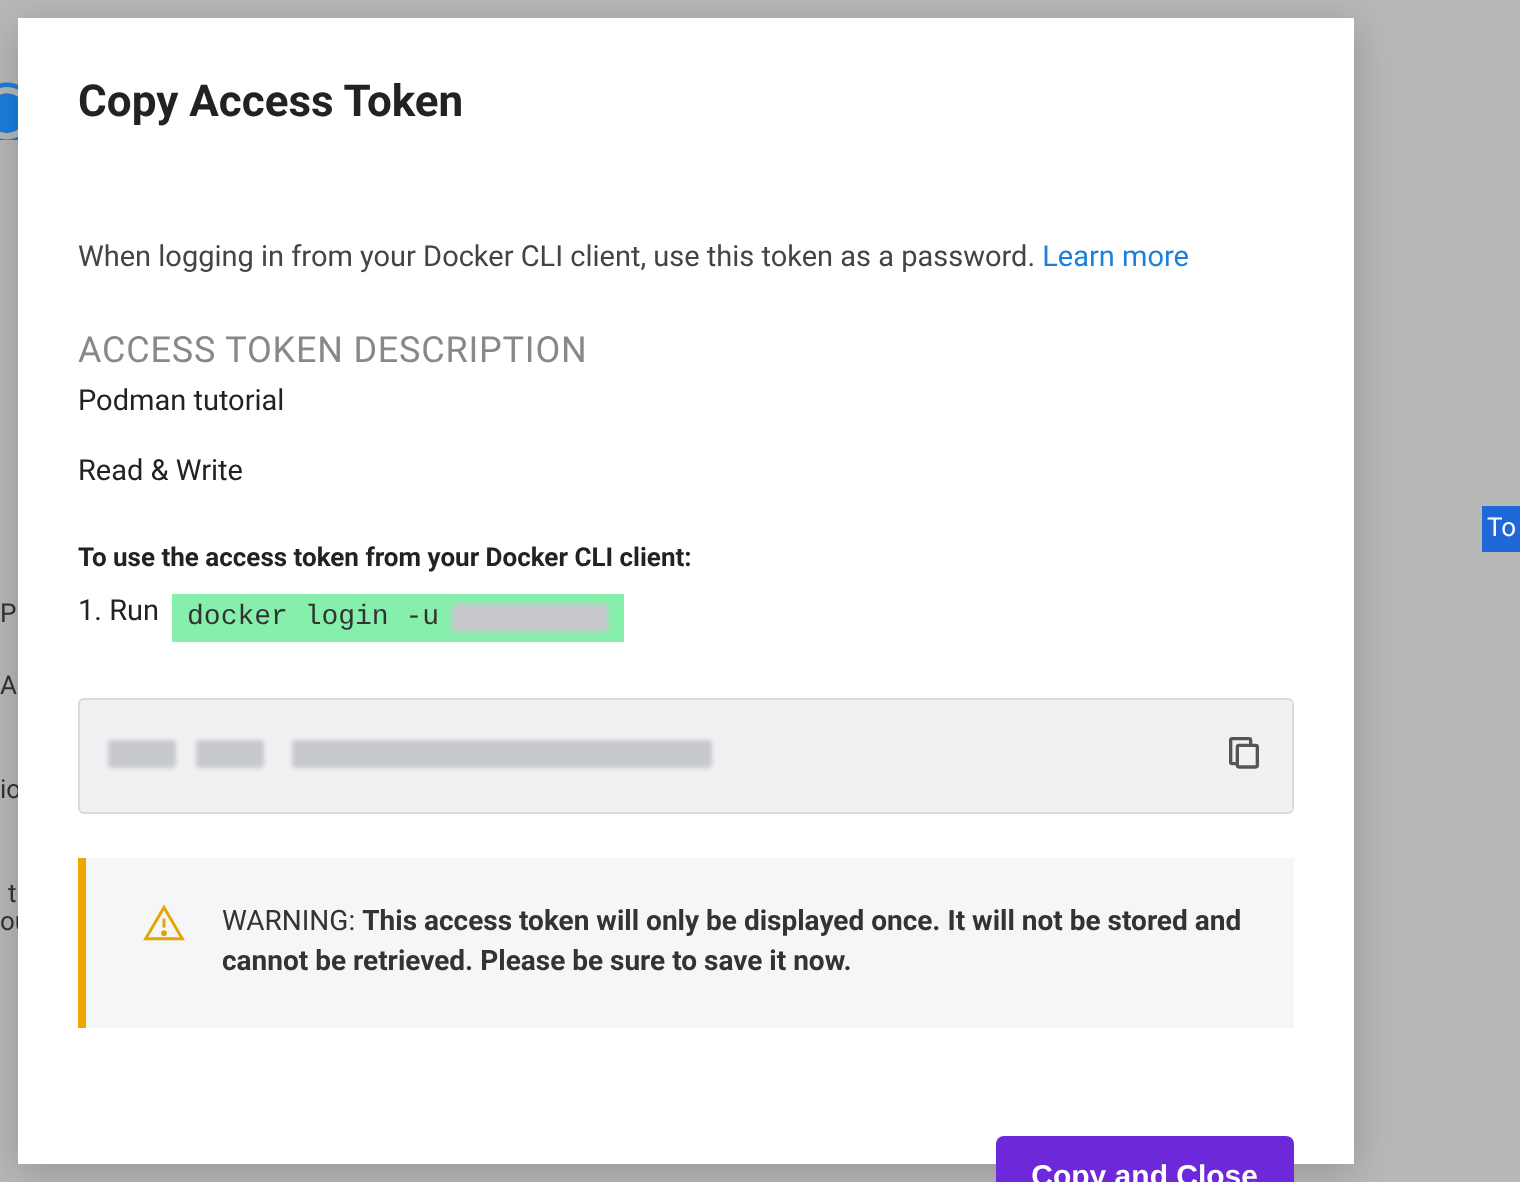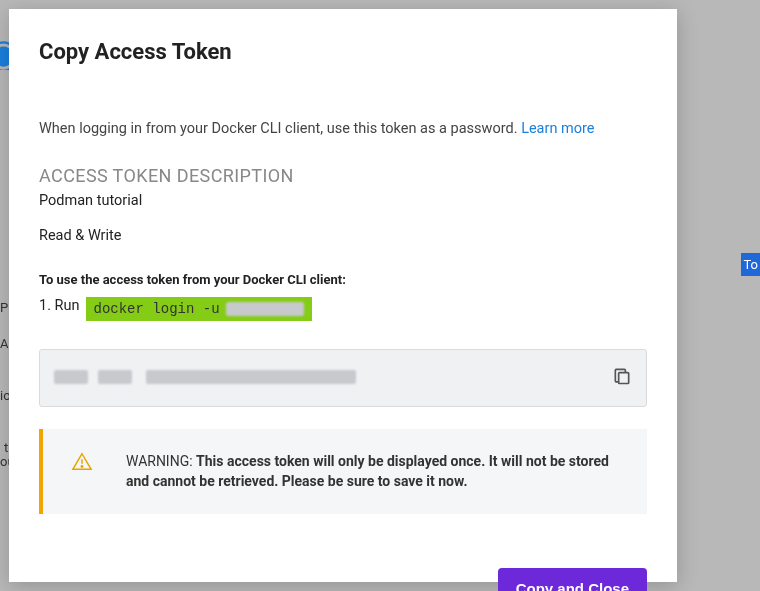--- a/index.html
+++ b/index.html
@@ -81,21 +81,21 @@
       color: #222;
       margin-bottom: 10px;
       display: flex;
       align-items: flex-start;
       gap: 6px;
       flex-wrap: wrap;
     }
     .inline-code {
       font-family: "SFMono-Regular", Consolas, "Liberation Mono", Menlo, monospace;
       font-size: 14px;
-      background: #84cc16;
+      background: #86efac;
       padding: 4px 8px;
       color: #333;
       display: inline-flex;
       align-items: center;
       gap: 6px;
     }
     .blur-redact {
       display:inline-block;
       height: 14px;
       background: #c7c9cc;
@@ -116,21 +116,21 @@
     .token-box .token-blur {
       flex: 0 0 auto;
     }
     .copy-icon {
       cursor: pointer;
       color: #555;
     }
     .warning-box {
       display: flex;
       align-items: flex-start;
-      gap: 33px;
+      gap: 18px;
       background: #f5f6f7;
       border-left: 4px solid #f0a500;
       padding: 22px 20px 22px 28px;
     }
     .warning-text {
       font-size: 14px;
       color: #333;
       line-height: 1.45;
     }
     .footer {

